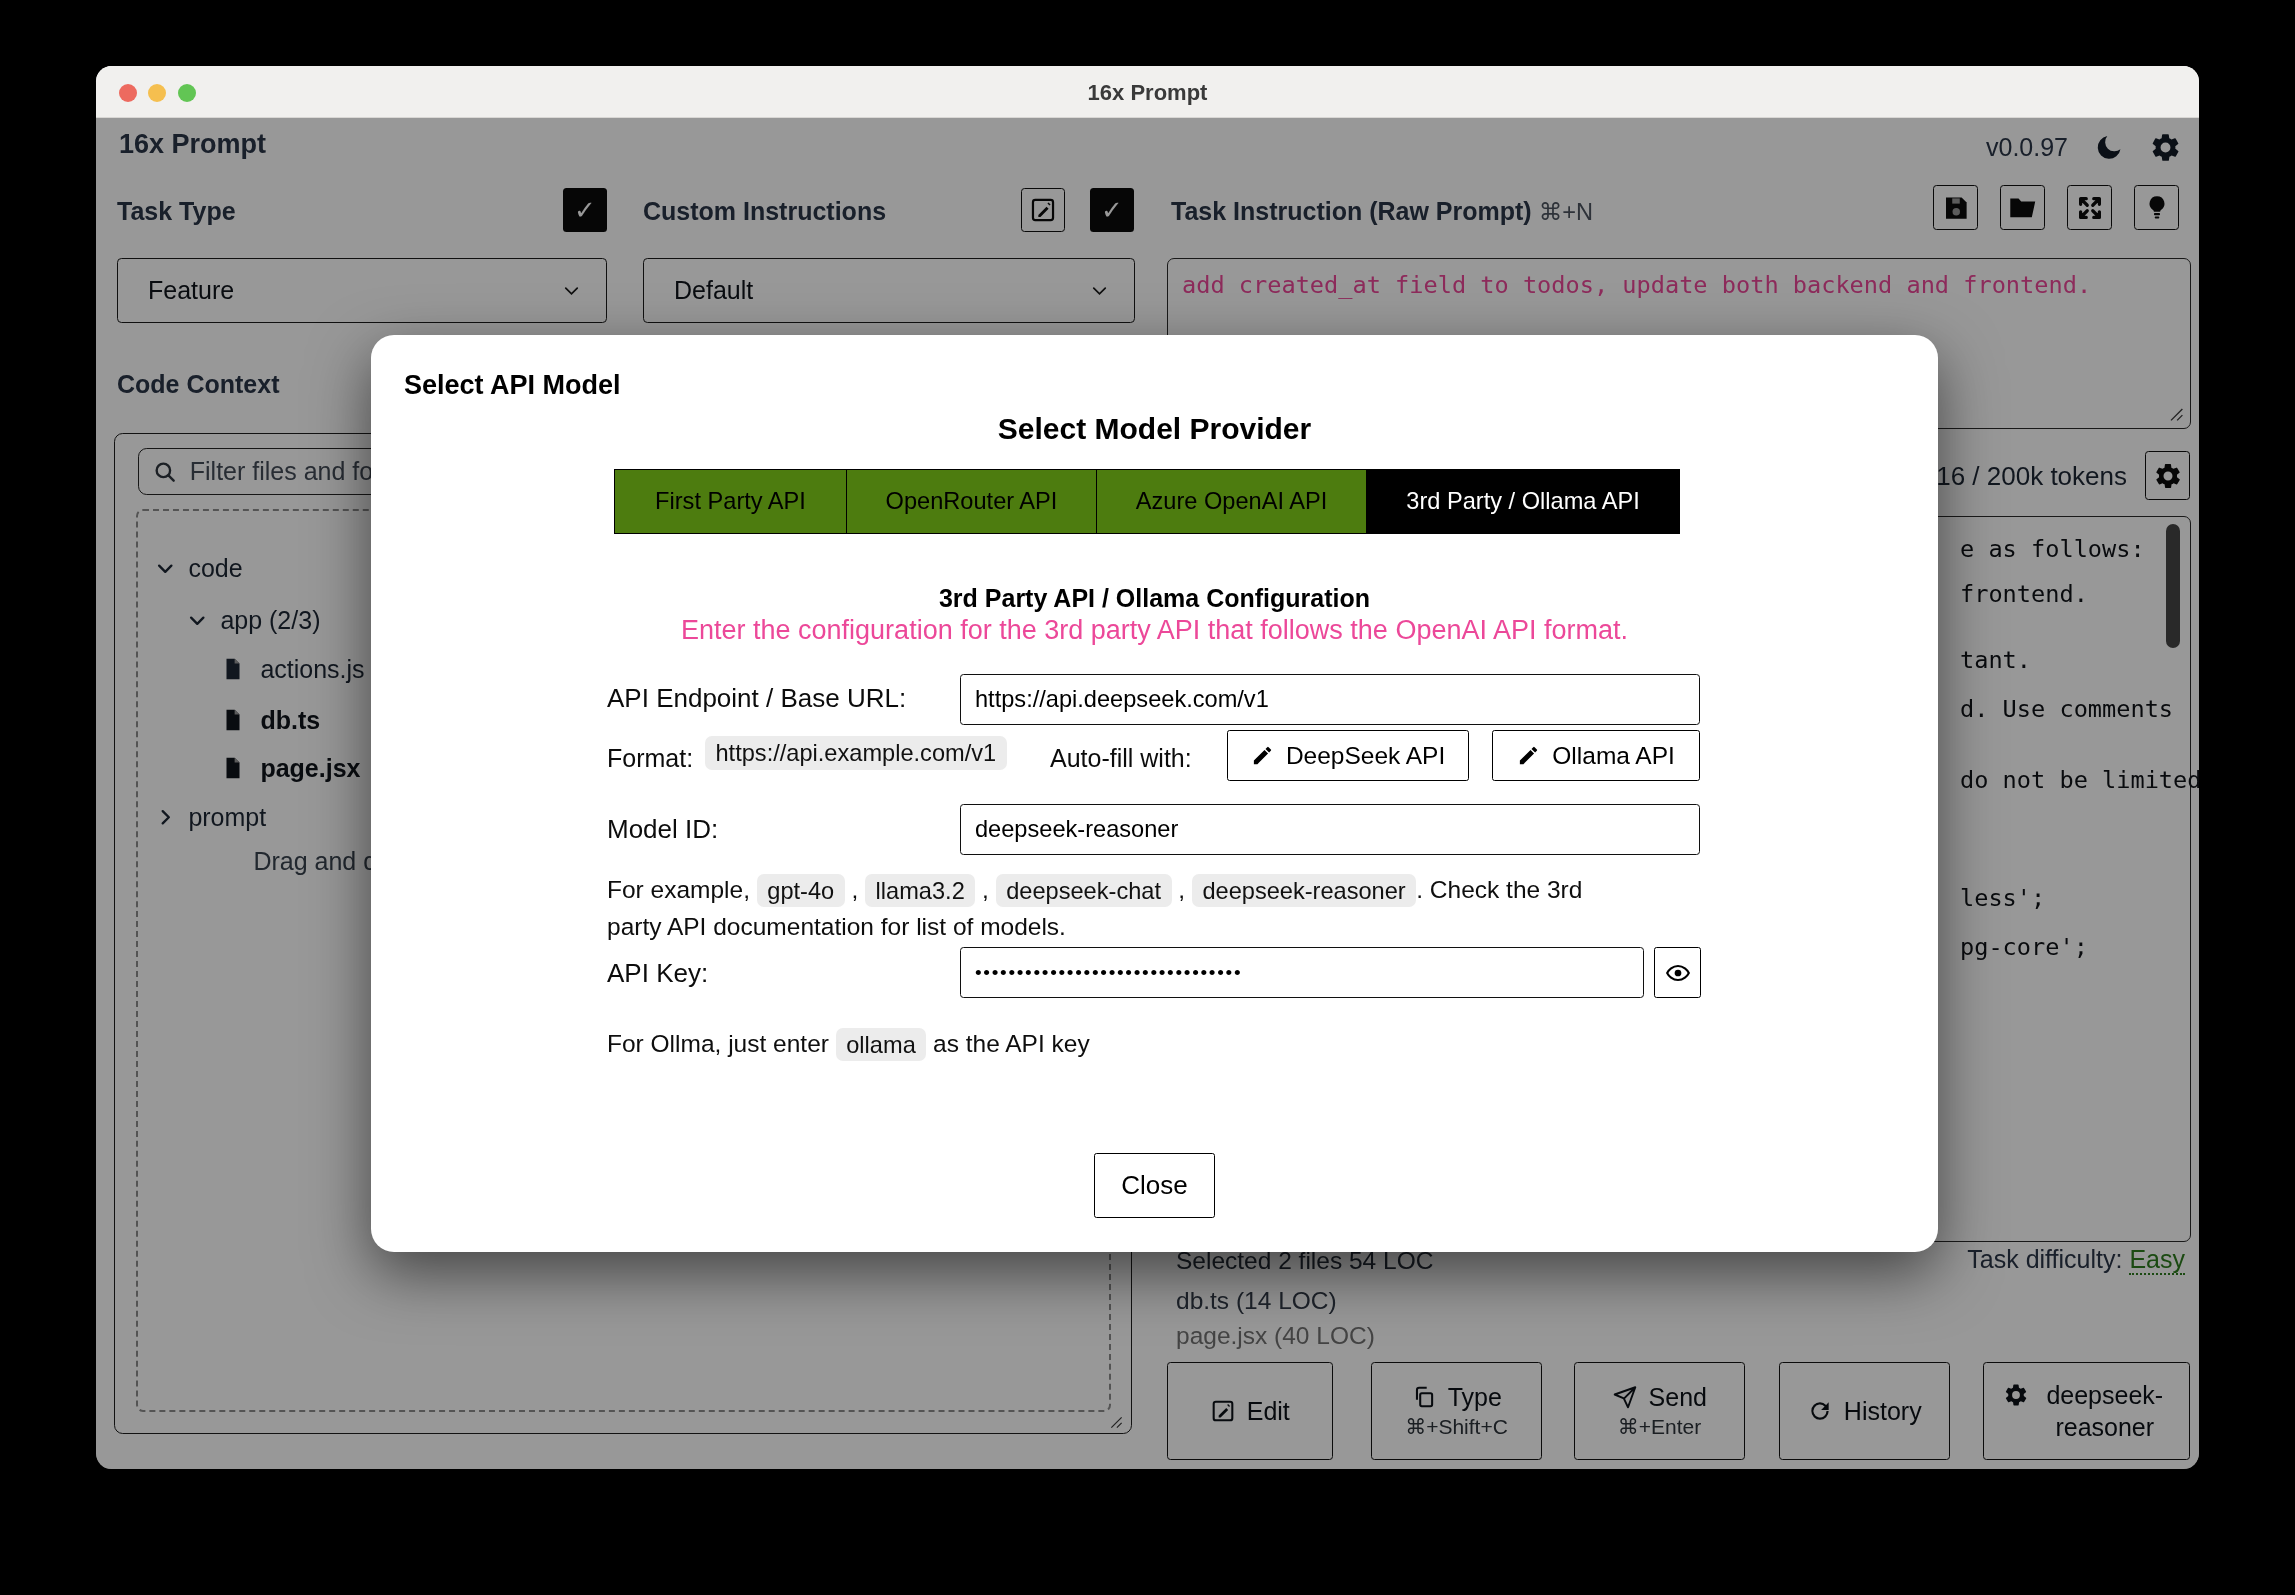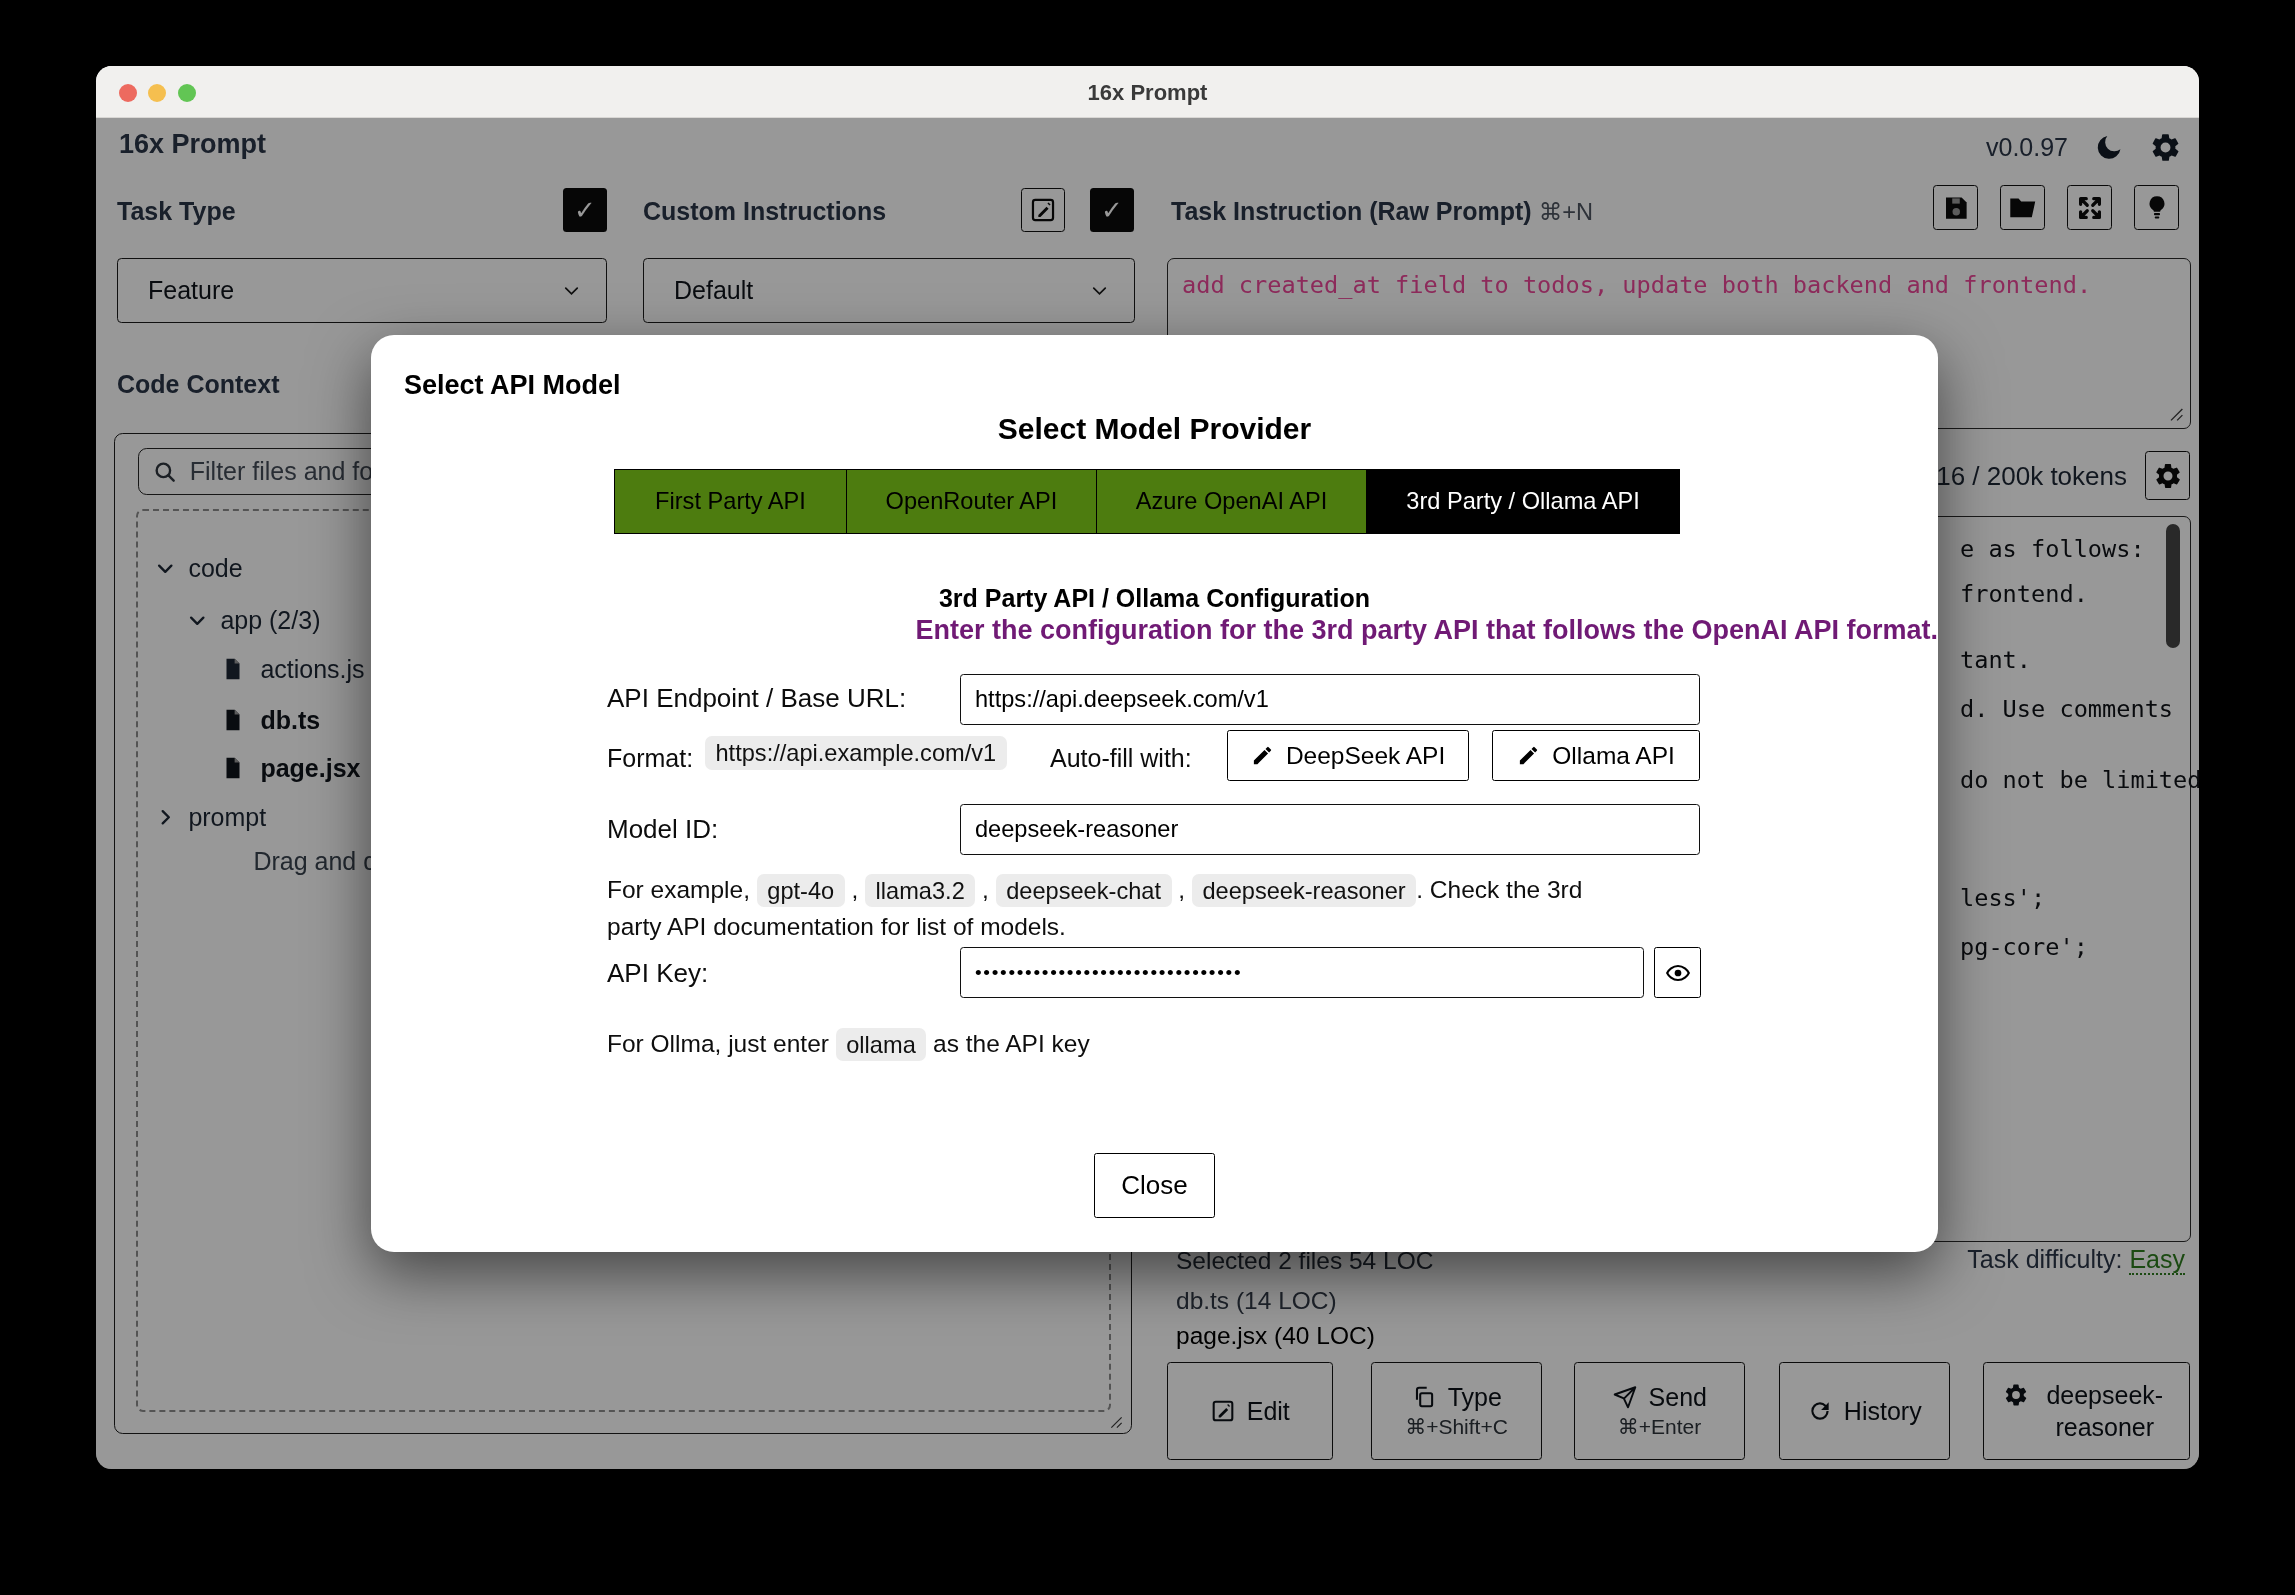--- a/index.html
+++ b/index.html
@@ -59,21 +59,21 @@
 
   
   #modal { left:371px; top:335px; width:1567px; height:917px; background:#fff; border-radius:23px; box-shadow:0 21px 61px rgba(0,0,0,.55); z-index:20; color:#000; }
   #modal-title { left:33px; top:35px; font-size:27px; font-weight:bold; }
   #provider-heading { left:0; right:0; top:77px; text-align:center; font-size:30px; font-weight:bold; }
   #tabs { left:243px; top:134px; display:flex; border:1.7px solid #000; }
   .tab { height:63px; display:flex; align-items:center; justify-content:center; font-size:23.6px; background:#4d7c0f; color:#000; border-right:1.7px solid #000; }
   .tab:last-child { border-right:none; }
   .tab.active { background:#000; color:#fff; }
   #config-heading { left:0; right:0; top:233px; text-align:center; font-size:25px; font-weight:bold;margin-top:16px; }
-  #config-desc { left:0; right:0; top:280px; text-align:right; font-size:27px; color:#701a75;font-weight:bold; }
+  #config-desc { left:0; right:0; top:280px; text-align:center; font-size:27px; color:#ec4899; }
   .m-label { font-size:26px; color:#0c0c0c; }
   .m-input { border:1.7px solid #101010; border-radius:3.5px; background:#fff; font-size:23.6px; color:#000; padding:0 14px; outline:none; font-family:inherit; }
   .chip { background:#ececec; border-radius:7px; padding:3.5px 10.5px; font-size:23.6px; color:#111; }
   .m-btn { border:1.7px solid #000; border-radius:2.6px; background:#fff; display:flex; align-items:center; justify-content:center; gap:12.2px; font-size:24.5px; color:#000; }
   .hint { font-size:24.5px; color:#0e0e0e; line-height:1.5; }
   #close-btn { left:723px; top:818px; width:121px; height:65px; font-size:26px; }
 </style>
 </head>
 <body>
 
@@ -270,21 +270,21 @@
     <span class="icon abs" style="right:7px;bottom:3.5px">
         <svg width="19" height="19" viewBox="0 0 24 24" fill="none" stroke="#3c3c3c" stroke-width="1.6">
           <path d="M8 21L21 8M15 21l6-6"></path>
         </svg>
       </span>
   </div>
 
   <div id="sel-summary" class="abs" style="left:1080px;top:1181px">
     <div style="color:#262e3a">Selected 2 files 54 LOC</div>
     <div style="margin-top:12.2px;color:#333c49">db.ts (14 LOC)</div>
-    <div style="margin-top:7px;color:#000000">page.jsx (40 LOC)</div>
+    <div style="margin-top:7px;color:#737373">page.jsx (40 LOC)</div>
   </div>
 
   <div id="difficulty" class="abs">
     <span>Task difficulty:</span>
     <span class="easy">Easy</span>
   </div>
 
   <div class="action-btn abs" style="left:1071px;width:166px">
     <div class="action-main">
       <span class="icon">

